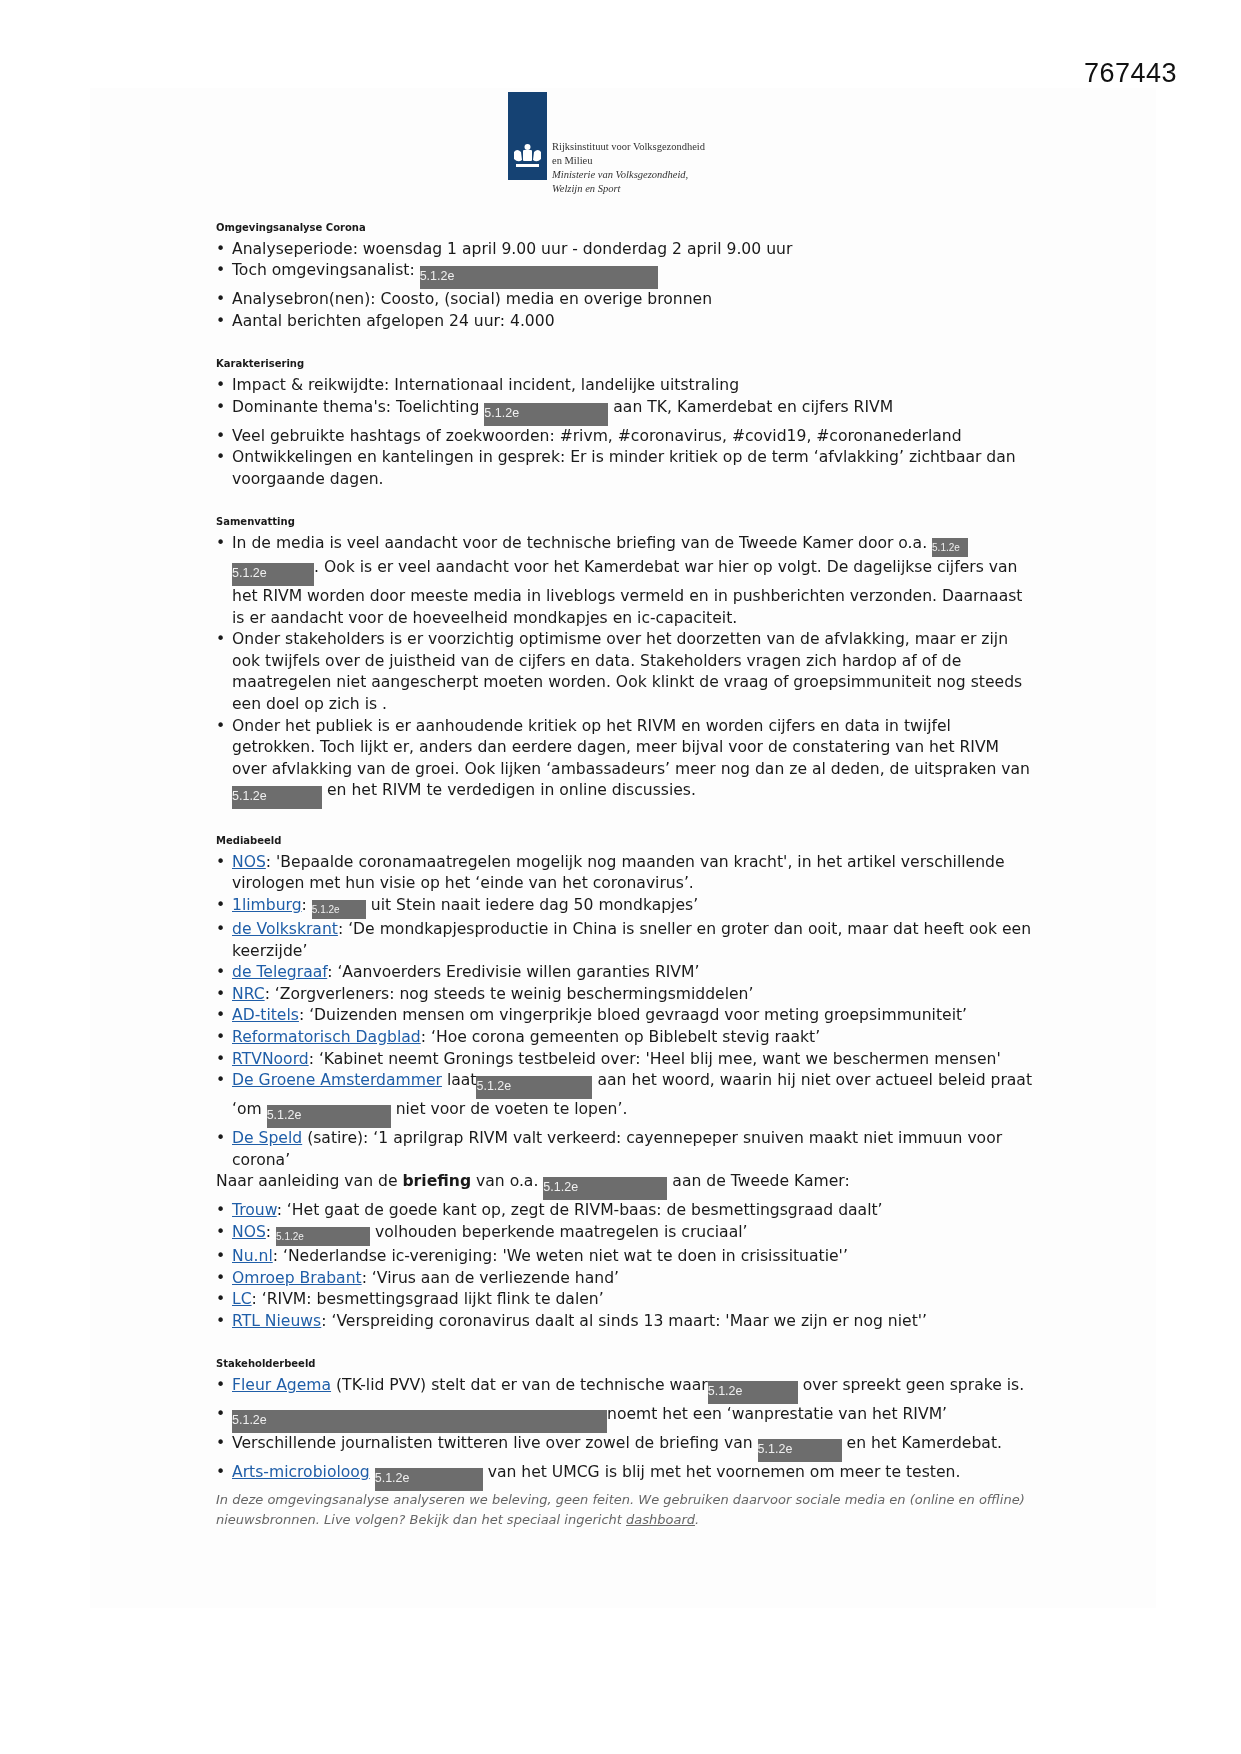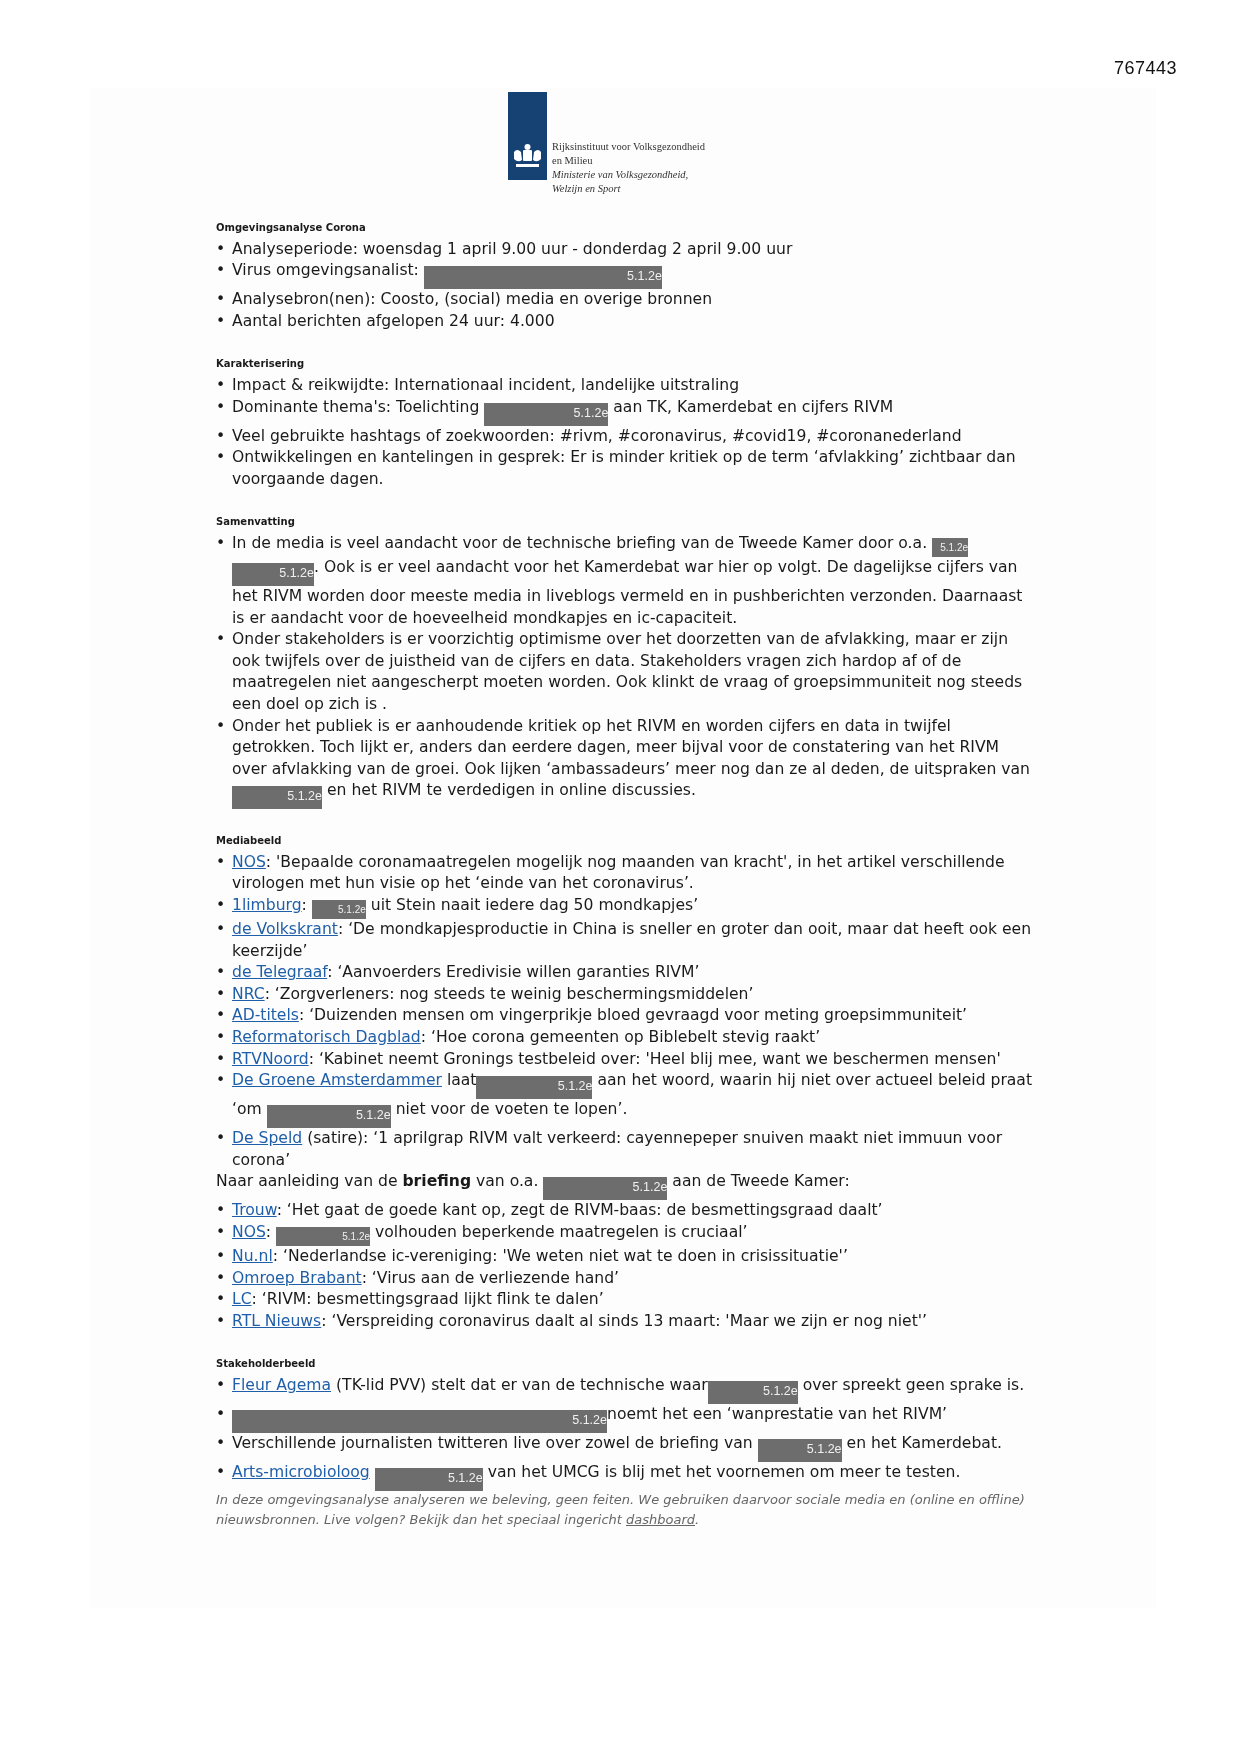--- a/index.html
+++ b/index.html
@@ -2,21 +2,21 @@
 <html><head>
 <meta charset="utf-8">
 <style>
   html, body { margin: 0; padding: 0; }
   body {
     width: 1241px; height: 1754px; background: #ffffff; position: relative; overflow: hidden;
     font-family: "DejaVu Sans", sans-serif; color: #1a1a1a;
   }
   .doc-id {
     position: absolute; right: 64px; top: 58px;
-    font-family: "Liberation Sans", sans-serif; font-size: 18px; color: #111;
+    font-family: "Liberation Sans", sans-serif; font-size: 27px; color: #111;
     letter-spacing: 0.5px;
   }
   .page {
     position: absolute; left: 90px; top: 88px; width: 1066px; height: 1520px;
     background: #fdfdfd;
   }
   .logo {
     position: absolute; left: 508px; top: 92px; display: flex; align-items: flex-start;
   }
   .logo-bar {
@@ -38,21 +38,21 @@
   ul { list-style: none; margin: 0; padding: 0; }
   li { position: relative; padding-left: 16px; }
   li::before {
     content: "•"; position: absolute; left: 0; top: 0;
   }
   .sec { margin-bottom: 21px; }
   a, .lnk { color: #1f5ea8; text-decoration: underline; }
   .red {
     display: inline-block; background: #6d6d6d; color: #f0f0f0;
     font-family: "Liberation Sans", sans-serif; font-size: 12.5px;
-    text-align: right; line-height: 21px; height: 23px; vertical-align: -5px;
+    text-align: left; line-height: 21px; height: 23px; vertical-align: -5px;
   }
   .red.sm { font-size: 10px; line-height: 19px; height: 19px; vertical-align: -3px; }
   .footer {
     position: absolute; left: 216px; top: 1490px; width: 820px;
     font-family: "DejaVu Sans", sans-serif; font-style: italic; font-size: 13px; line-height: 19.5px;
     color: #666;
   }
   .footer .dash { text-decoration: underline; }
 </style>
 </head>
@@ -80,21 +80,21 @@
     <div class="it">Welzijn en Sport</div>
   </div>
 </div>
 
 <div class="content">
 
   <section class="sec">
     <h2>Omgevingsanalyse Corona</h2>
     <ul>
       <li><span>Analyseperiode: woensdag 1 april 9.00 uur - donderdag 2 april 9.00 uur</span></li>
-      <li><span>Virus omgevingsanalist:</span> <span class="red" style="width:238px">5.1.2e</span></li>
+      <li><span>Toch omgevingsanalist:</span> <span class="red" style="width:238px">5.1.2e</span></li>
       <li><span>Analysebron(nen): Coosto, (social) media en overige bronnen</span></li>
       <li><span>Aantal berichten afgelopen 24 uur: 4.000</span></li>
     </ul>
   </section>
 
   <section class="sec">
     <h2>Karakterisering</h2>
     <ul>
       <li><span>Impact &amp; reikwijdte: Internationaal incident, landelijke uitstraling</span></li>
       <li><span>Dominante thema's: Toelichting</span> <span class="red" style="width:124px">5.1.2e</span> <span>aan TK, Kamerdebat en cijfers RIVM</span></li>

